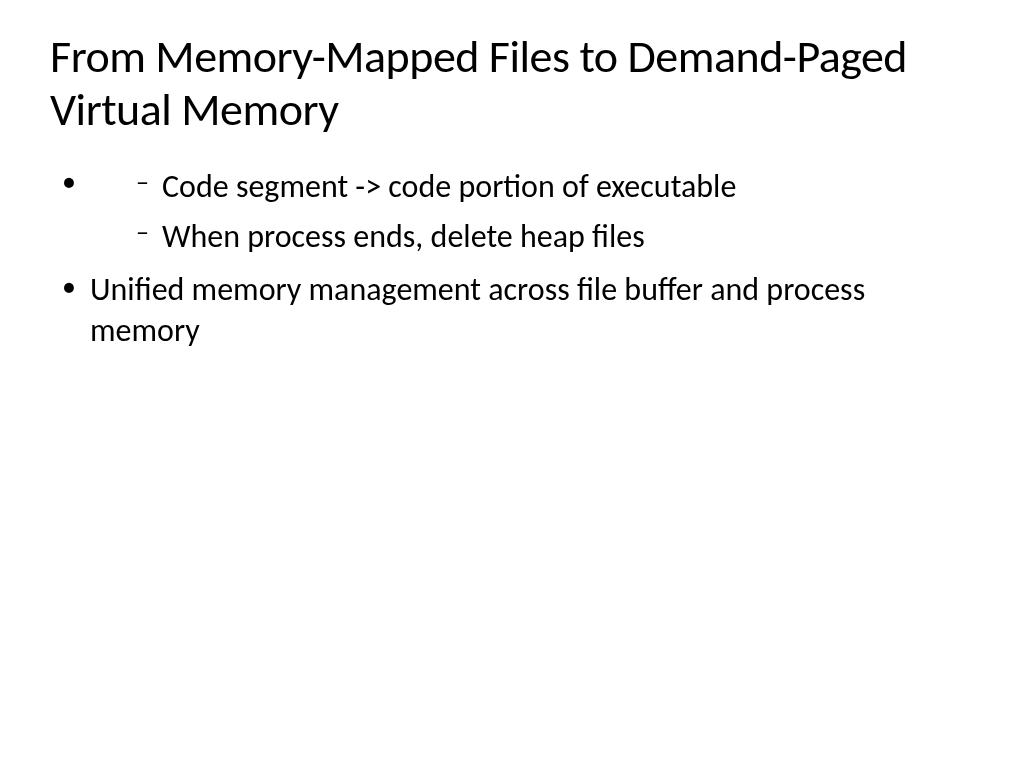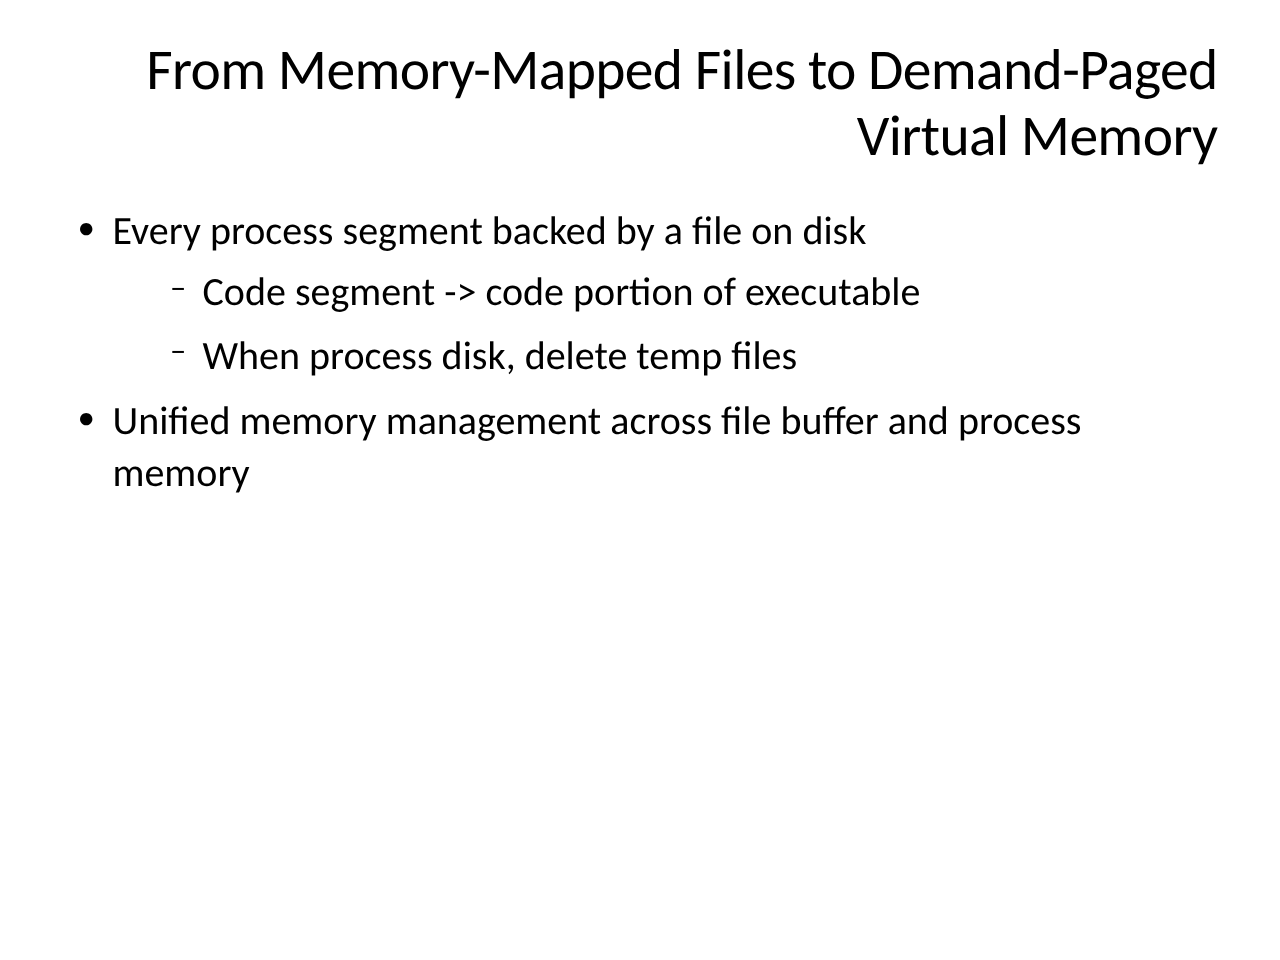--- a/index.html
+++ b/index.html
@@ -12,21 +12,21 @@
       height: 768px;
       background: #ffffff;
       font-family: Calibri, "Segoe UI", Arial, sans-serif;
       color: #000000;
       padding: 30px 50px;
       overflow: hidden;
     }
     .title {
       font-size: 46px;
       font-weight: 400;
-      text-align: right;
+      text-align: left;
       line-height: 1.15;
       margin-bottom: 28px;
       letter-spacing: -0.5px;
     }
     .bullet-list {
       list-style: none;
     }
     .bullet-item {
       position: relative;
       padding-left: 40px;
@@ -62,22 +62,21 @@
       font-size: 26px;
     }
   </style>
 </head>
 <body>
 
 <h1 class="title">From Memory-Mapped Files to Demand-Paged Virtual Memory</h1>
 
 <ul class="bullet-list">
   <li class="bullet-item">
-    <span>Every process segment backed by a file on disk</span>
     <ul class="sub-list">
       <li class="sub-item">Code segment -&gt; code portion of executable</li>
-      <li class="sub-item">When process disk, delete temp files</li>
+      <li class="sub-item">When process ends, delete heap files</li>
     </ul>
   </li>
   <li class="bullet-item">
     <span>Unified memory management across file buffer and process memory</span>
   </li>
 </ul>
 
 </body></html>

